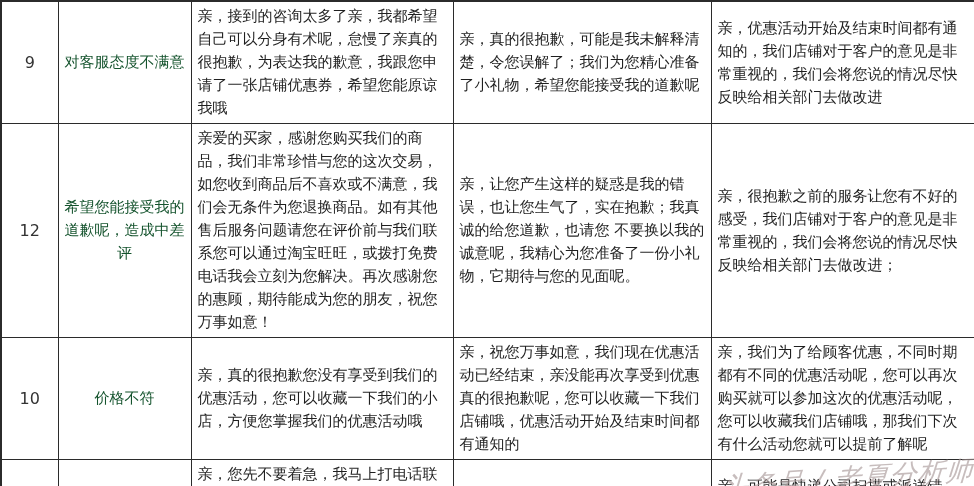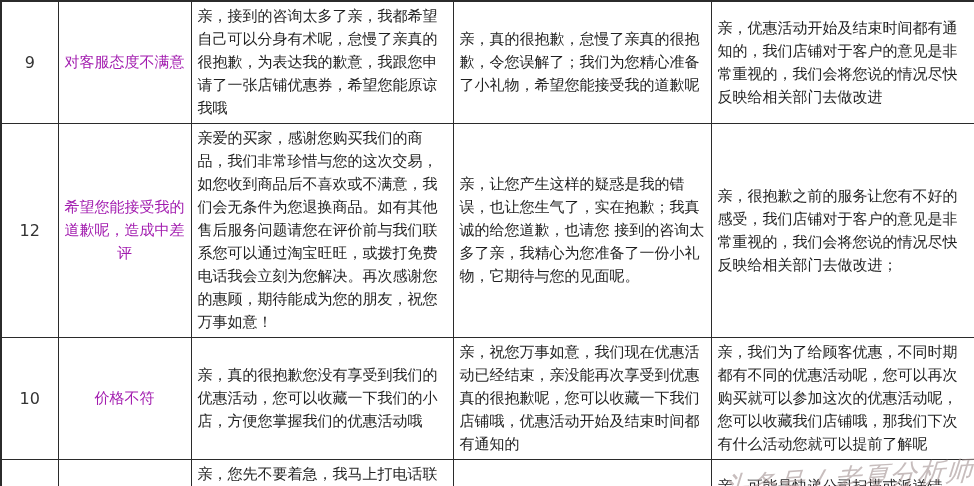--- a/index.html
+++ b/index.html
@@ -26,21 +26,21 @@
     padding:3px 6px;
     overflow:hidden;
   }
   td.no-cell{
     text-align:center;
     color:#333333;
     font-size:16px;
   }
   td.cat-cell{
     text-align:center;
-    color:#a21caf;
+    color:#14532d;
     padding:13px 4px;
   }
   td.reply-cell{
     text-align:left;
   }
   tr.row-9{height:96px;}
   tr.row-10{height:182px;}
   tr.row-11{height:114px;}
   tr.row-12{height:86px;}
   .watermark{
@@ -66,28 +66,28 @@
       <col class="c-cat">
       <col class="c-r1">
       <col class="c-r2">
       <col class="c-r3">
   </colgroup>
   <tbody>
     <tr class="row-9">
       <td class="no-cell">9</td>
       <td class="cat-cell">对客服态度不满意</td>
       <td class="reply-cell">亲，接到的咨询太多了亲，我都希望自己可以分身有术呢，怠慢了亲真的很抱歉，为表达我的歉意，我跟您申请了一张店铺优惠券，希望您能原谅我哦</td>
-      <td class="reply-cell">亲，真的很抱歉，怠慢了亲真的很抱歉，令您误解了；我们为您精心准备了小礼物，希望您能接受我的道歉呢</td>
+      <td class="reply-cell">亲，真的很抱歉，可能是我未解释清楚，令您误解了；我们为您精心准备了小礼物，希望您能接受我的道歉呢</td>
       <td class="reply-cell">亲，优惠活动开始及结束时间都有通知的，我们店铺对于客户的意见是非常重视的，我们会将您说的情况尽快反映给相关部门去做改进</td>
     </tr>
     <tr class="row-10">
       <td class="no-cell">12</td>
       <td class="cat-cell">希望您能接受我的道歉呢，造成中差评</td>
       <td class="reply-cell">亲爱的买家，感谢您购买我们的商品，我们非常珍惜与您的这次交易，如您收到商品后不喜欢或不满意，我们会无条件为您退换商品。如有其他售后服务问题请您在评价前与我们联系您可以通过淘宝旺旺，或拨打免费电话我会立刻为您解决。再次感谢您的惠顾，期待能成为您的朋友，祝您万事如意！</td>
-      <td class="reply-cell">亲，让您产生这样的疑惑是我的错误，也让您生气了，实在抱歉；我真诚的给您道歉，也请您 接到的咨询太多了亲，我精心为您准备了一份小礼物，它期待与您的见面呢。</td>
+      <td class="reply-cell">亲，让您产生这样的疑惑是我的错误，也让您生气了，实在抱歉；我真诚的给您道歉，也请您 不要换以我的诚意呢，我精心为您准备了一份小礼物，它期待与您的见面呢。</td>
       <td class="reply-cell">亲，很抱歉之前的服务让您有不好的感受，我们店铺对于客户的意见是非常重视的，我们会将您说的情况尽快反映给相关部门去做改进；</td>
     </tr>
     <tr class="row-11">
       <td class="no-cell">10</td>
       <td class="cat-cell">价格不符</td>
       <td class="reply-cell">亲，真的很抱歉您没有享受到我们的优惠活动，您可以收藏一下我们的小店，方便您掌握我们的优惠活动哦</td>
       <td class="reply-cell">亲，祝您万事如意，我们现在优惠活动已经结束，亲没能再次享受到优惠真的很抱歉呢，您可以收藏一下我们店铺哦，优惠活动开始及结束时间都有通知的</td>
       <td class="reply-cell">亲，我们为了给顾客优惠，不同时期都有不同的优惠活动呢，您可以再次购买就可以参加这次的优惠活动呢，您可以收藏我们店铺哦，那我们下次有什么活动您就可以提前了解呢</td>
     </tr>
     <tr class="row-12">

